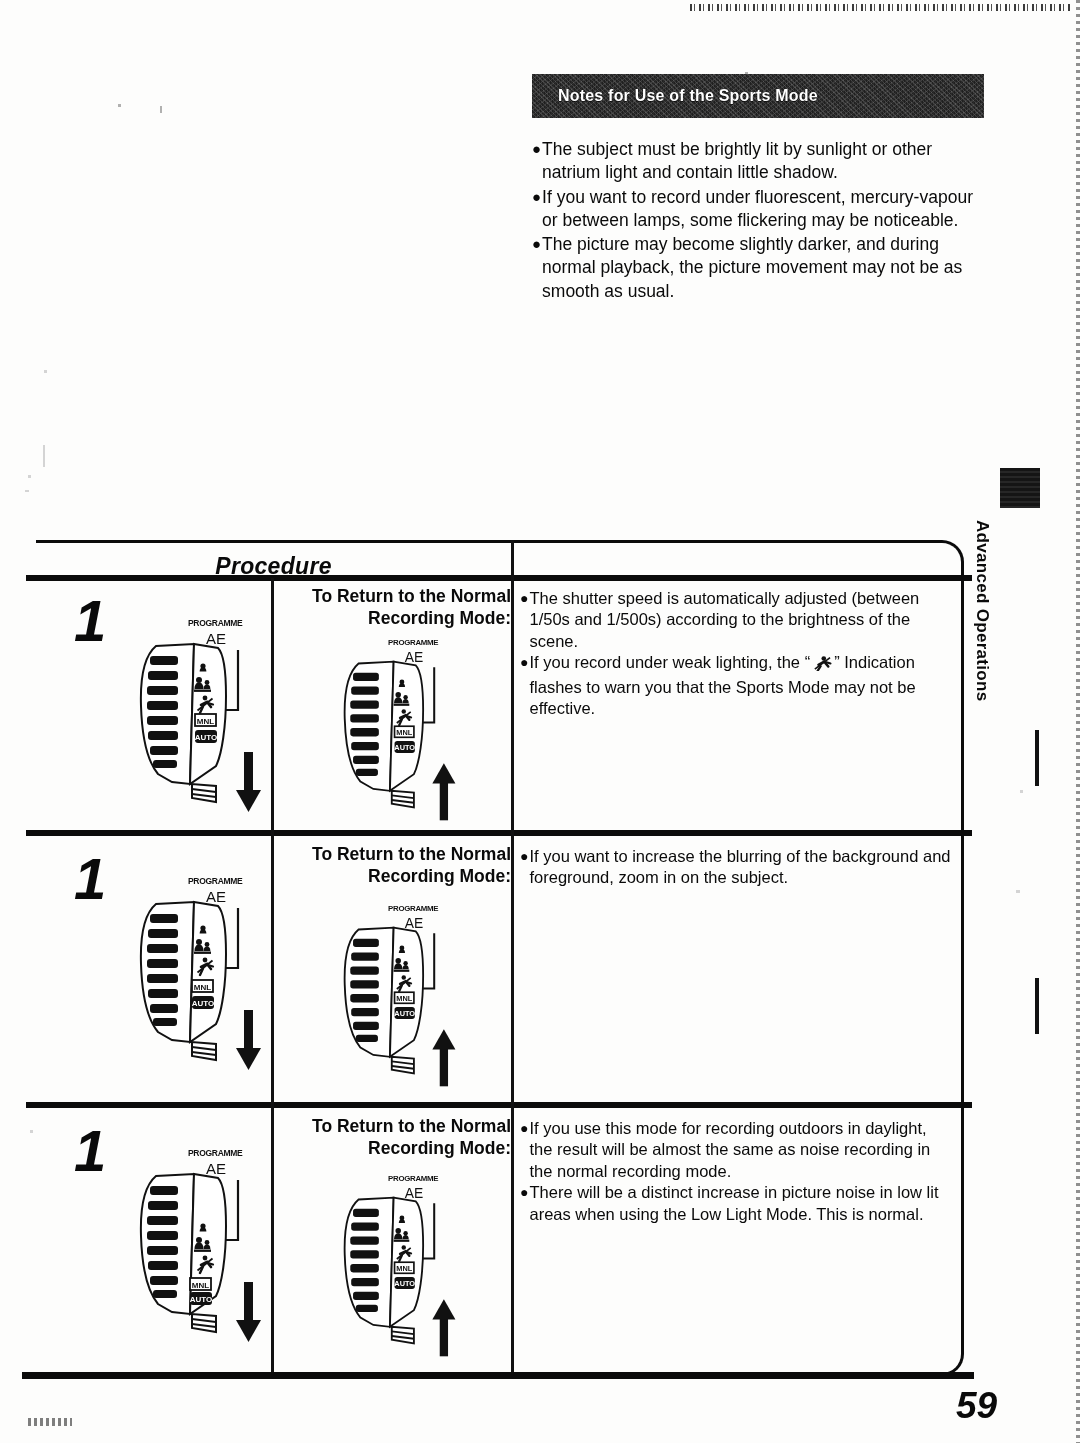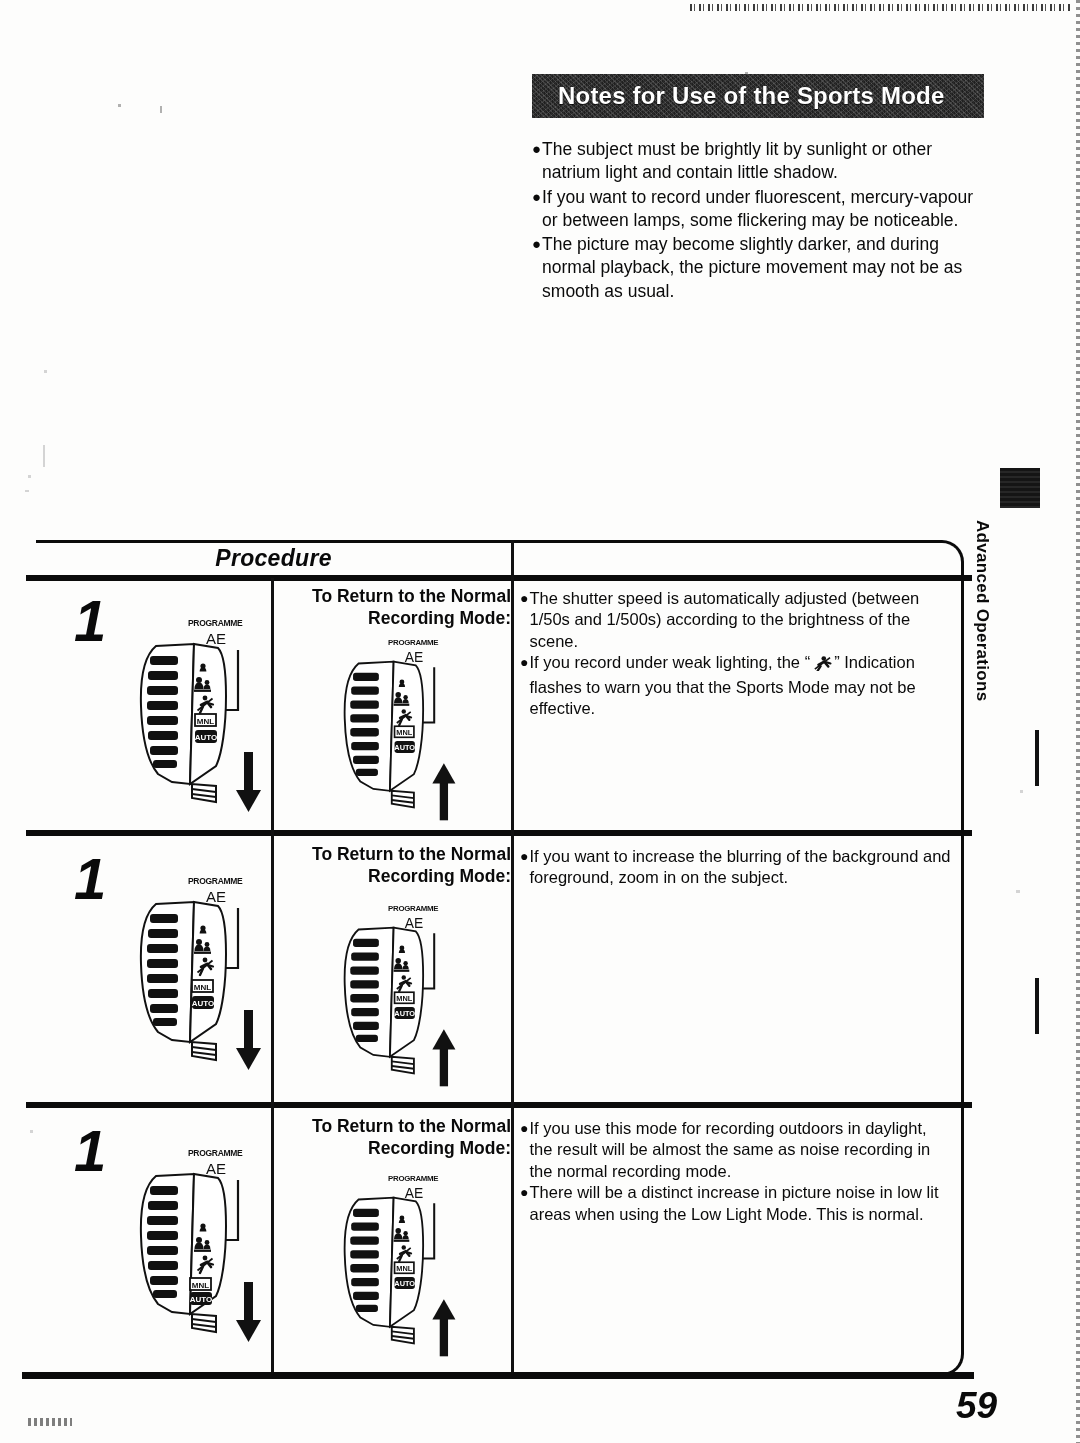--- a/index.html
+++ b/index.html
@@ -40,21 +40,21 @@
     background:#2a2a2a;
     background-image:
       repeating-linear-gradient(45deg, rgba(255,255,255,.13) 0 1px, transparent 1px 3px),
       repeating-linear-gradient(-38deg, rgba(255,255,255,.10) 0 1px, transparent 1px 4px),
       repeating-linear-gradient(90deg, rgba(0,0,0,.25) 0 1px, transparent 1px 2px);
     display:flex;align-items:center;
     padding-left:26px;
     box-sizing:border-box;
   }
   .notes-head-title{
-    color:#fff;font-size:24px;font-weight:bold;letter-spacing:.2px;
+    color:#fff;font-size:16px;font-weight:bold;letter-spacing:.2px;
     text-shadow:0 0 1px #000,0 1px 0 rgba(0,0,0,.6);
   }
   .notes-body{margin-top:20px;}
   .note-li{
     display:flex;align-items:flex-start;
     font-size:17.5px;line-height:1.33;
     margin-bottom:1px;
   }
   .note-bullet{
     flex:0 0 auto;font-size:15px;line-height:1.45;margin-right:1px;
@@ -102,21 +102,21 @@
   .col-div{position:absolute;width:3px;background:#111;}
   .div-mid{left:235px;top:38px;height:794px;}
   .div-right{left:475px;top:0px;height:832px;}
 
   .thead{position:absolute;left:0;top:0;width:100%;height:35px;}
   .th{
     position:absolute;top:2px;height:33px;
     display:flex;align-items:center;justify-content:center;
     font-size:23px;font-weight:bold;font-style:italic;letter-spacing:.3px;
   }
-  .th-procedure{left:0px;width:475px;}
+  .th-procedure{left:0px;width:475px;margin-top:8px;}
   .th-remarks{left:478px;width:450px;}
 
   .row{position:absolute;left:0;width:928px;}
   .row1{top:38px;height:252px;}
   .row2{top:296px;height:266px;}
   .row3{top:568px;height:264px;}
 
   .cell-step{position:absolute;left:0;top:0;width:235px;height:100%;}
   .cell-mid{position:absolute;left:238px;top:0;width:237px;height:100%;text-align:right;}
   .cell-rem{position:absolute;left:478px;top:0;width:450px;height:100%;}

